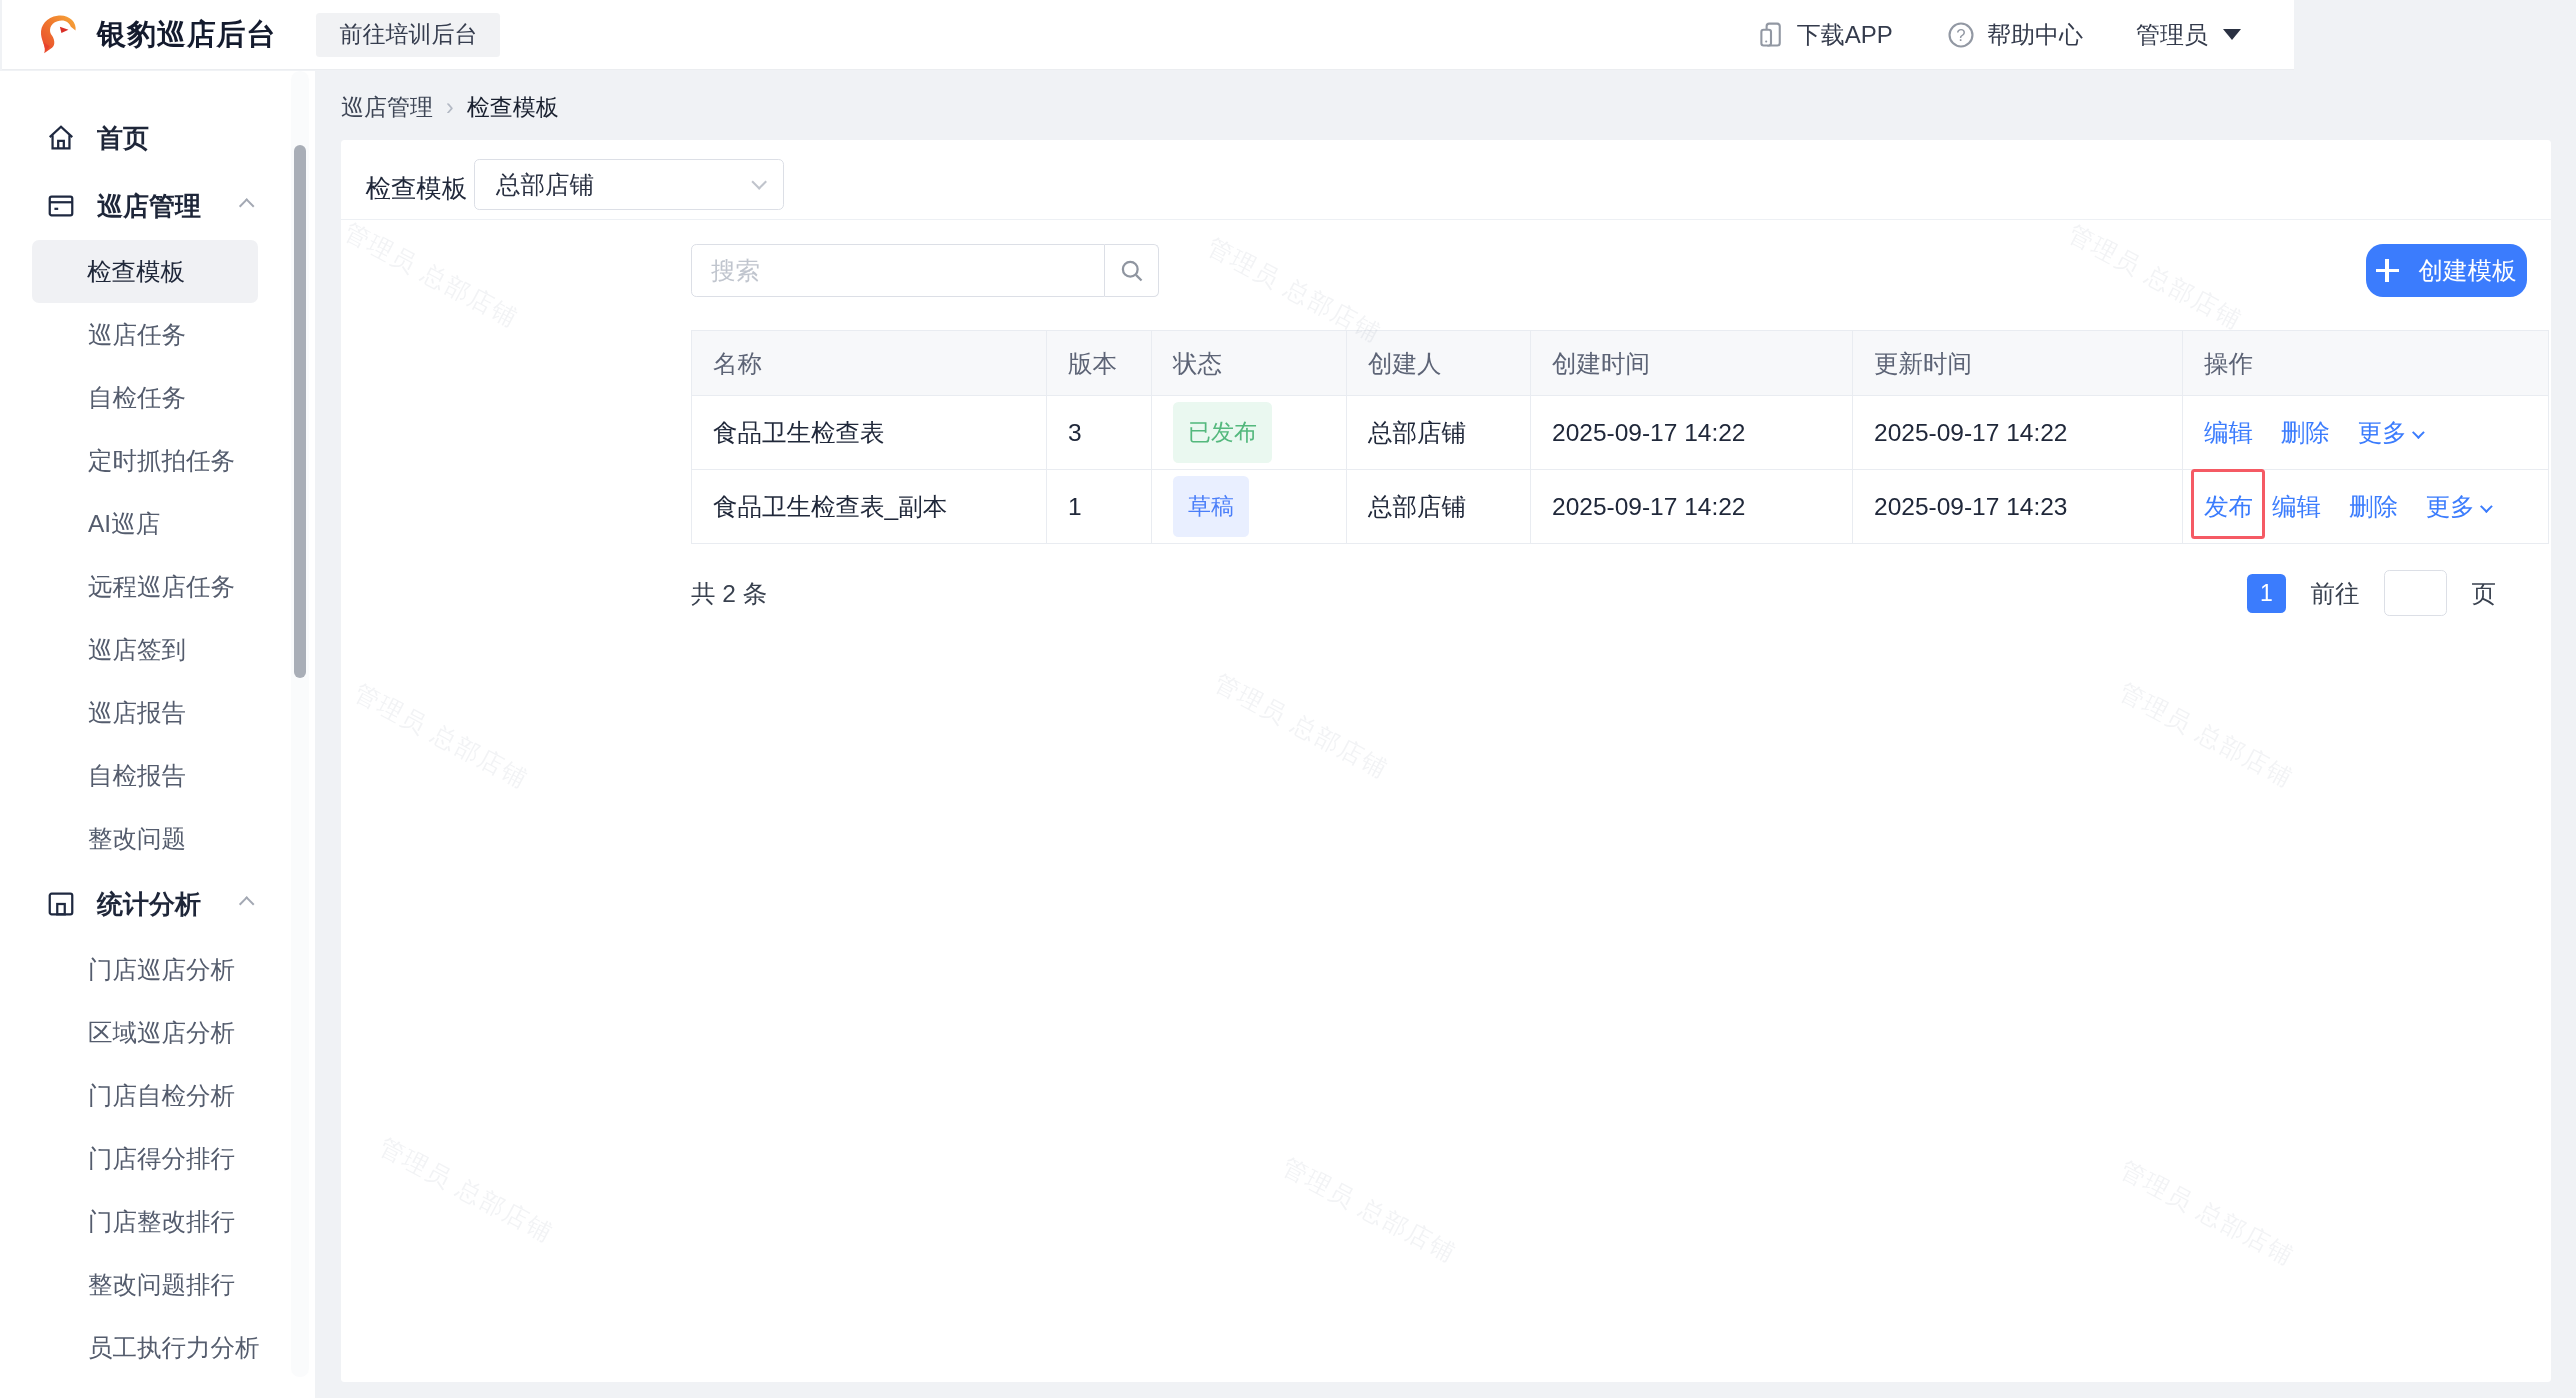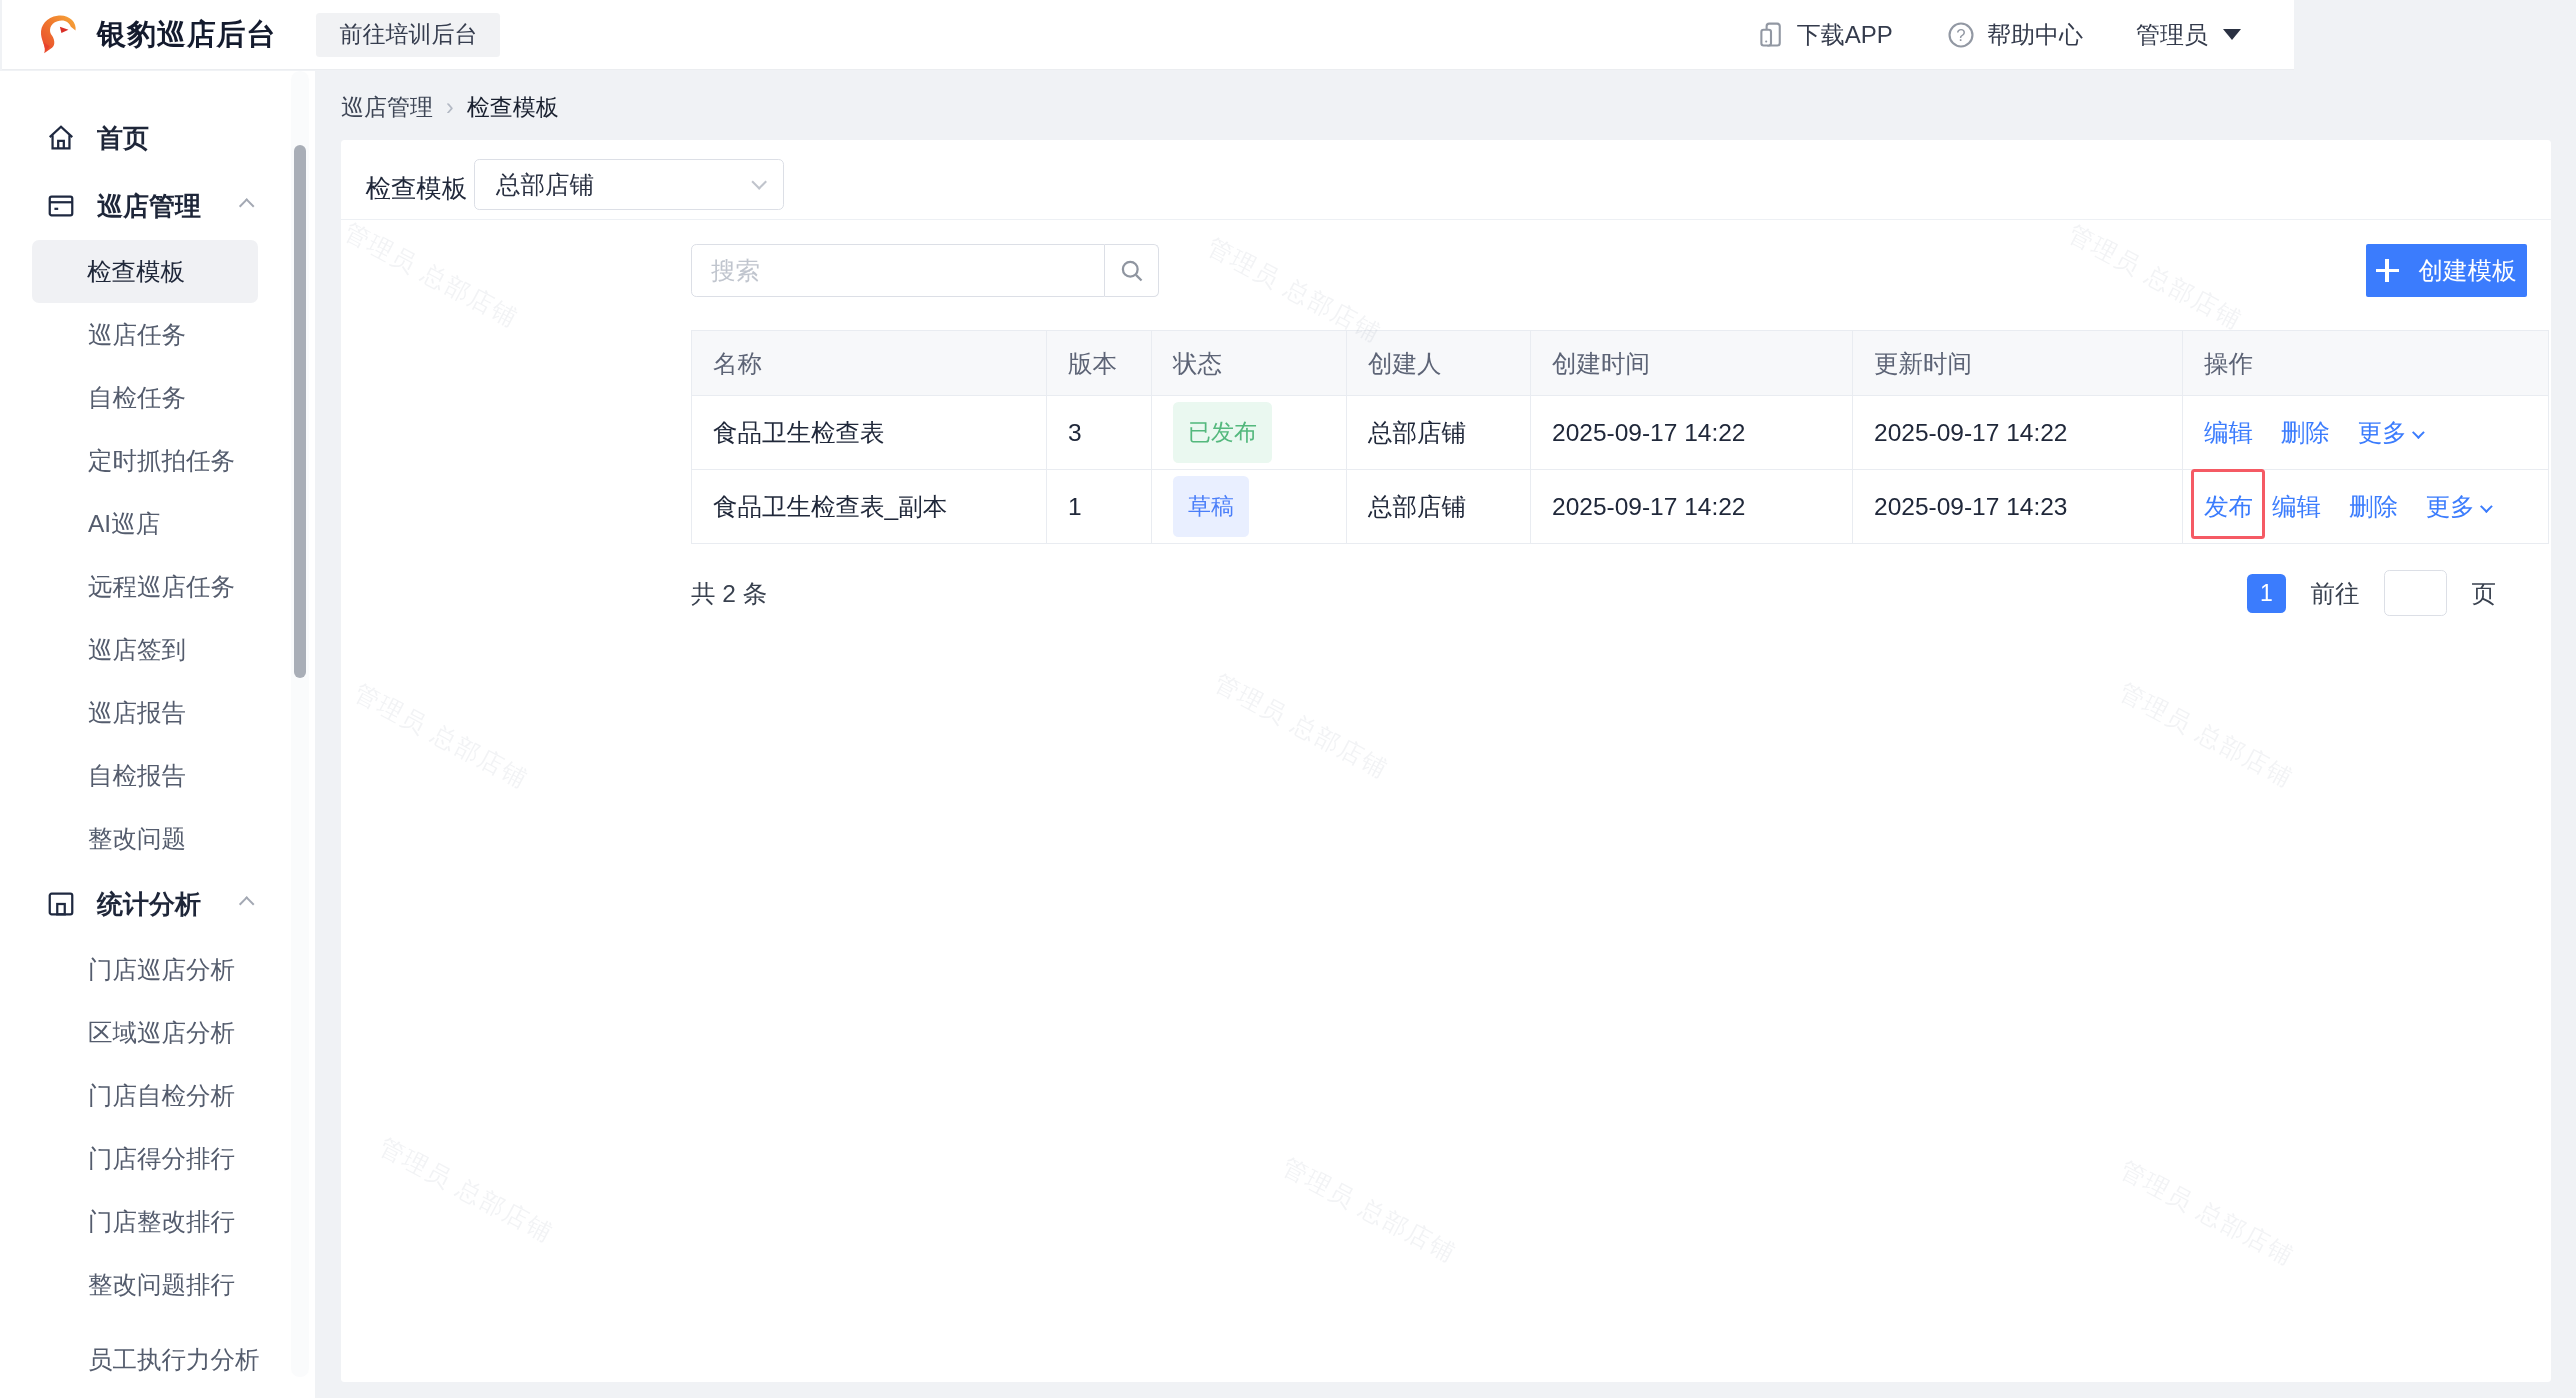--- a/index.html
+++ b/index.html
@@ -22,21 +22,21 @@
   .sidebar { position:absolute; left:0; top:71px; width:315px; height:1327px; background:#fff; overflow:hidden; }
   .side-top { height:68px; display:flex; align-items:center; padding-left:46px; position:relative;
     font-size:26px; font-weight:600; color:#1e2639; cursor:pointer; }
   .side-top .s-icon { width:30px; height:30px; margin-right:21px; flex:none; }
   .chev-up { position:absolute; right:63px; width:11.4px; height:11.4px;
     border-right:2.6px solid #a3a8b3; border-bottom:2.6px solid #a3a8b3; transform:rotate(-135deg); }
   .side-sub { height:63px; display:flex; align-items:center; padding-left:88px;
     font-size:24.5px; color:#545c6d; cursor:pointer; }
   .side-sub.active { margin:0 57px 0 32px; padding-left:55px; background:#f0f1f4;
     border-radius:7px; color:#20283a; }
-  .side-sub.wrap { height:auto; min-height:63px; align-items:flex-end; padding-top:12.3px; }
+  .side-sub.wrap { height:auto; min-height:63px; align-items:flex-start; padding-top:12.3px; }
   .side-sub.wrap span { display:block; width:180px; line-height:39px; white-space:normal; }
   .side-list { padding-top:33px; }
   .scroll-track { position:absolute; top:0; right:6.1px; width:17.5px; height:1306px; background:#fafbfc; border-radius:8.8px; }
   .scroll-thumb { position:absolute; top:74px; left:2.6px; width:12.3px; height:533px; background:#a9aeb7;
     border-radius:6.1px; cursor:pointer; }
 
   
   .main { position:absolute; left:315px; top:71px; width:2261px; height:1327px; }
   .breadcrumb { position:absolute; left:26px; top:21px; display:flex; align-items:center; gap:13px;
     font-size:23px; color:#3d4555; }
@@ -65,21 +65,21 @@
 
   
   .pane { position:absolute; left:308px; top:80px; width:1902px; height:1162px; }
   .search-wrap { position:absolute; left:42px; top:24px; display:flex; }
   .search-input { width:414px; height:53px; border:0.9px solid #dcdfe6; border-radius:5.3px 0 0 5.3px;
     padding:0 19px; font-size:24.5px; color:#20283a; outline:none; }
   .search-input::placeholder { color:#c0c5ce; }
   .search-btn { width:54px; height:53px; border:0.9px solid #dcdfe6; border-left:none; background:#fff;
     border-radius:0 5.3px 5.3px 0; display:flex; align-items:center; justify-content:center; cursor:pointer; }
   .create-btn { position:absolute; right:24.5px; top:24px; width:161px; height:53px; background:#3b7cfd;
-    border:none; border-radius:2px; color:#fff; font-size:24.5px; display:flex; align-items:center;
+    border:none; border-radius:17px; color:#fff; font-size:24.5px; display:flex; align-items:center;
     justify-content:center; gap:20px; cursor:pointer; }
   .plus-icon { position:relative; width:23px; height:23px; }
   .plus-icon::before, .plus-icon::after { content:""; position:absolute; background:#fff; }
   .plus-icon::before { left:9.6px; top:0; width:3.5px; height:23px; }
   .plus-icon::after { left:0; top:9.6px; width:23px; height:3.5px; }
 
   
   .table-wrap { position:absolute; left:42px; top:110px; width:1858px; }
   table { width:100%; border-collapse:collapse; table-layout:fixed; }
   th { height:65px; background:#f7f8fa; font-size:24.5px; font-weight:400; color:#5d6476; text-align:left;

